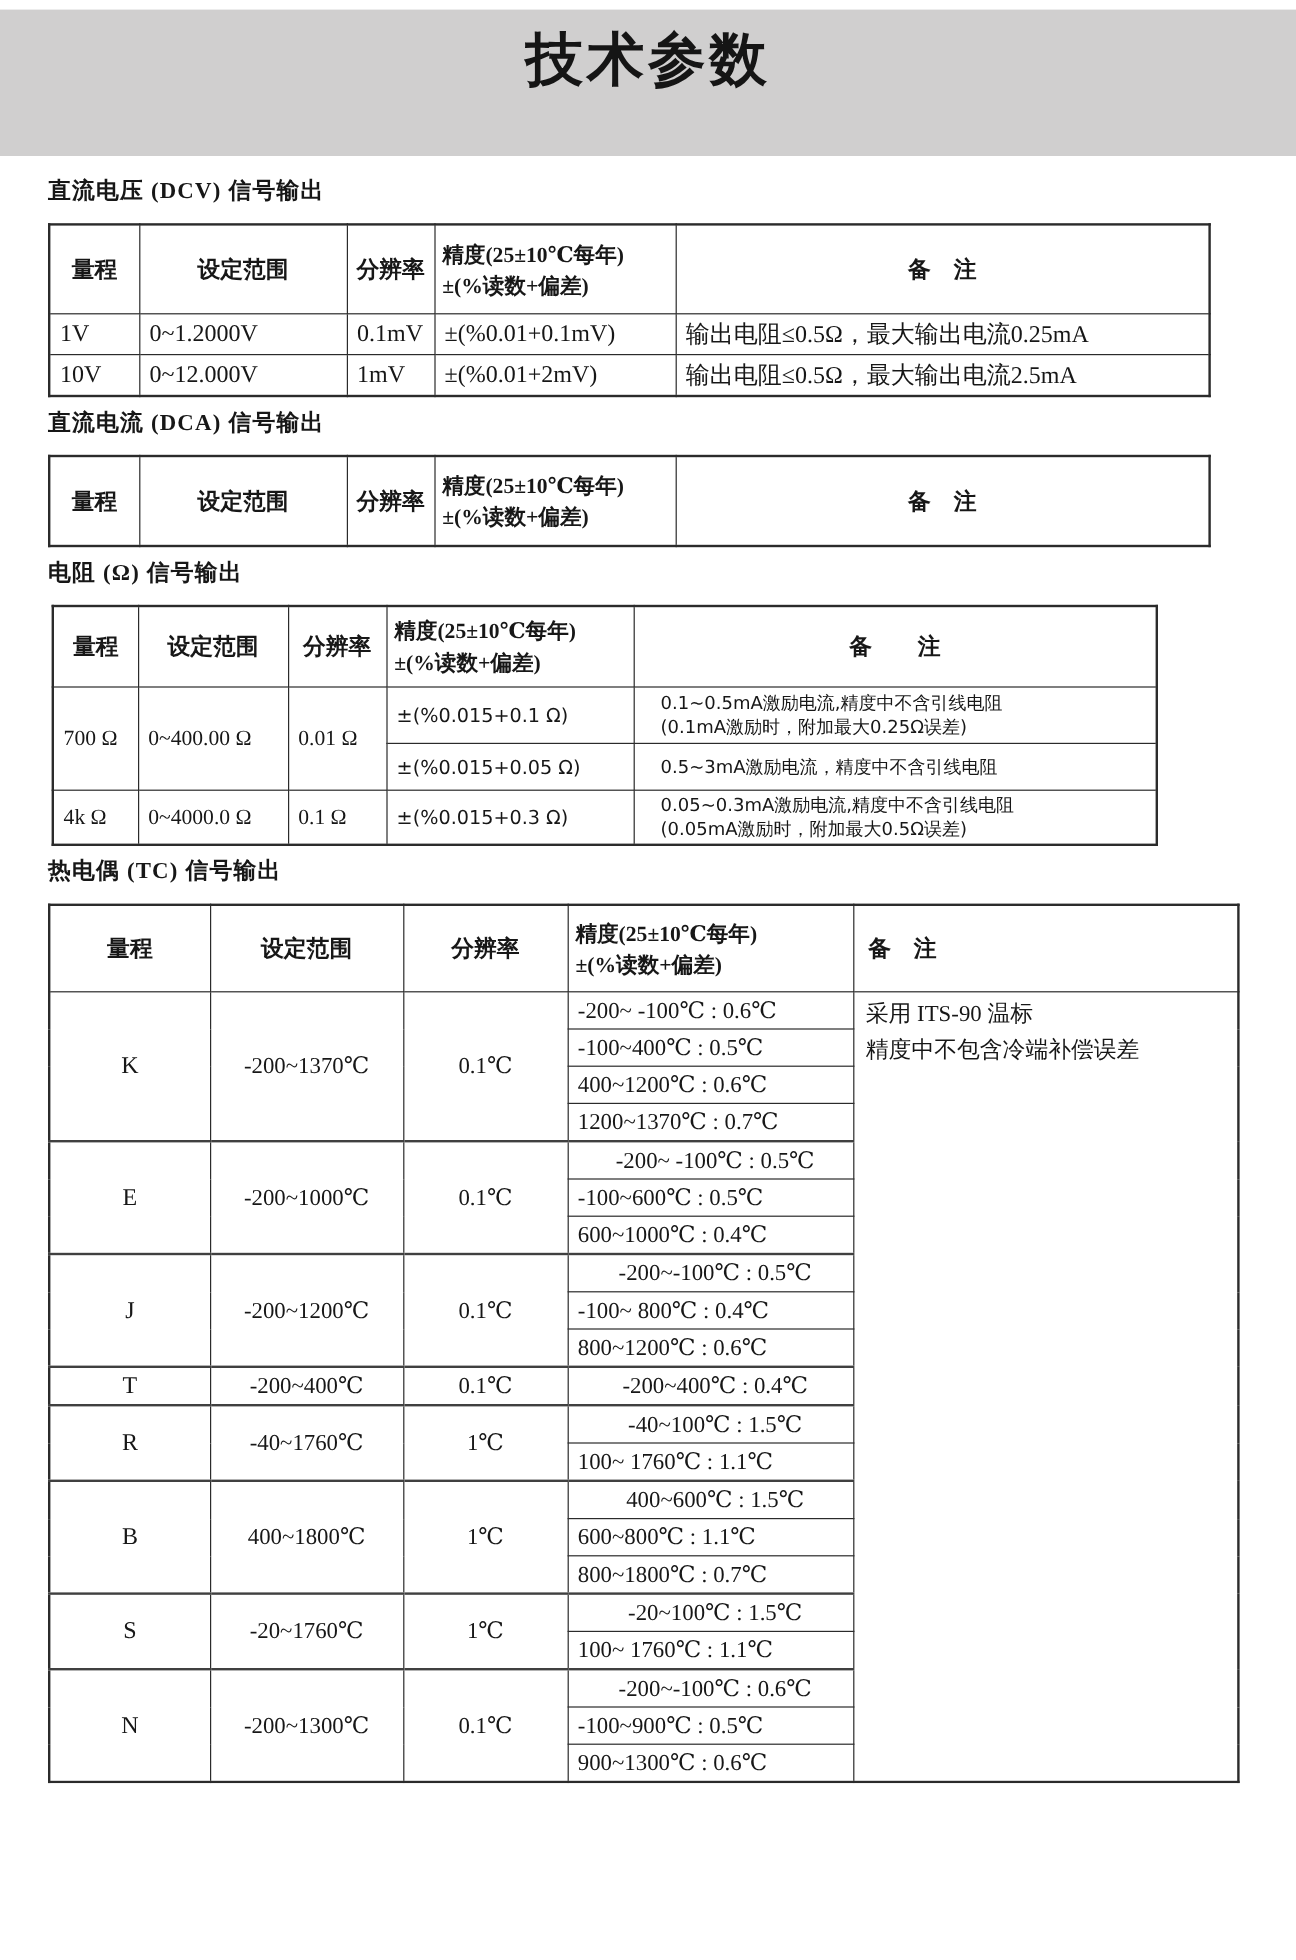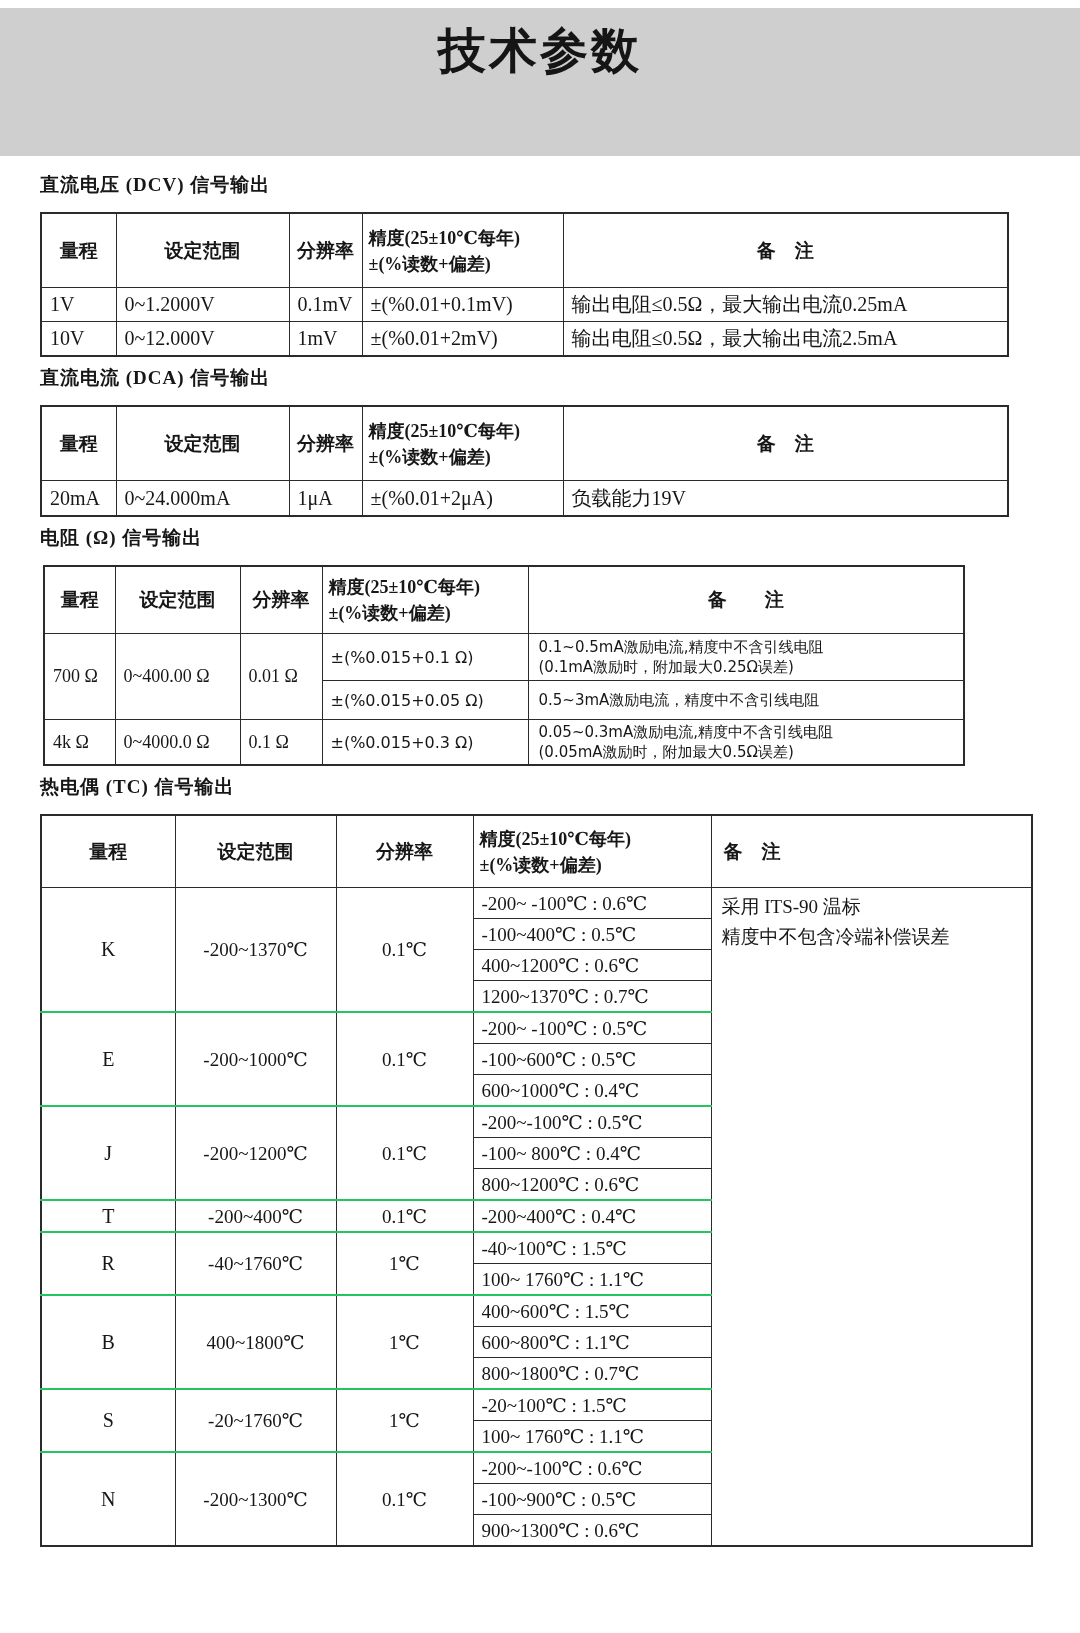--- a/index.html
+++ b/index.html
@@ -5,21 +5,21 @@
   html,body{margin:0;padding:0;background:#ffffff;}
   body{
     width:1080px;
     color:#1c1c1c;
     font-family:"Liberation Serif","DejaVu Serif",serif;
     -webkit-font-smoothing:antialiased;
   }
   
   .band{
     margin-top:8px;
-    height:148px;
+    height:122px;
     background:#d0cfcf;
     text-align:center;
     overflow:hidden;
   }
   .band-title{
     margin-top:16px;
     font-family:"Liberation Sans","DejaVu Sans",sans-serif;
     font-weight:bold;
     font-size:48px;
     line-height:54px;
@@ -73,42 +73,42 @@
   .t-dcv tr.head td,.t-dca tr.head td{height:73px;}
   .t-dcv tr.data td{height:33px;}
   .t-dca tr.data td{height:34px;}
   
   .t-ohm{margin-left:43px;}
   .t-ohm tr.head td{height:66px;}
   .t-ohm td.acc,.t-ohm td.note{
     font-family:"DejaVu Sans","Liberation Sans",sans-serif;
     font-size:16px;
   }
-  .t-ohm td.note{font-size:15px;padding-left:10px;}
+  .t-ohm td.note{font-size:15px;padding-left:22px;}
   .t-ohm td.note .nline{line-height:20px;}
   .t-ohm tr.r1 td{height:46px;}
   .t-ohm tr.r2 td{height:38px;}
   .t-ohm tr.r3 td{height:44px;}
   .t-ohm td.rng{font-size:18px;}
   .t-ohm td.spn,.t-ohm td.res{font-size:18px;}
   
   .t-tc tr.head td{height:71px;}
   .t-tc tr td{height:30px;}
   .t-tc td.type{text-align:center;padding:0;font-size:20px;}
   .t-tc td.spn,.t-tc td.res{text-align:center;padding:0;font-size:19px;margin-left:37px;}
   .t-tc td.acc{font-size:19px;}
   .t-tc td.bignote{
     vertical-align:top;
     padding-top:4px;
     padding-left:10px;
     font-size:19px;
   }
   .t-tc td.bignote .nline{line-height:30px;}
   .t-tc tr.si td.acc{border-top:1px solid #9e9e9e;}
-  .t-tc tr.ts td{border-top:2px solid #22c55e;}
+  .t-tc tr.ts td{border-top:2px solid #404040;text-align:center;}
   .t-tc tr.head td.note-h{text-align:left;padding-left:12px;}
 </style>
 </head>
 <body>
 
 <div class="band">
   <div class="band-title">技术参数</div>
 </div>
 
 <div class="sec-title first">直流电压 (DCV) 信号输出</div>
@@ -161,27 +161,20 @@
       <tr class="head">
     <td>量程</td>
     <td>设定范围</td>
     <td>分辨率</td>
     <td class="acc-h">
       <div class="hline">精度(25±10℃每年)</div>
       <div class="hline">±(%读数+偏差)</div>
     </td>
     <td>备　注</td>
   </tr>
-  <tr class="data">
-    <td>20mA</td>
-    <td>0~24.000mA</td>
-    <td>1μA</td>
-    <td>±(%0.01+2μA)</td>
-    <td>负载能力19V</td>
-  </tr>
 </tbody>
   </table>
 
 <div class="sec-title">电阻 (Ω) 信号输出</div>
 <table class="t-ohm">
   <colgroup>
       <col style="width:71px">
       <col style="width:125px">
       <col style="width:82px">
       <col style="width:206px">

